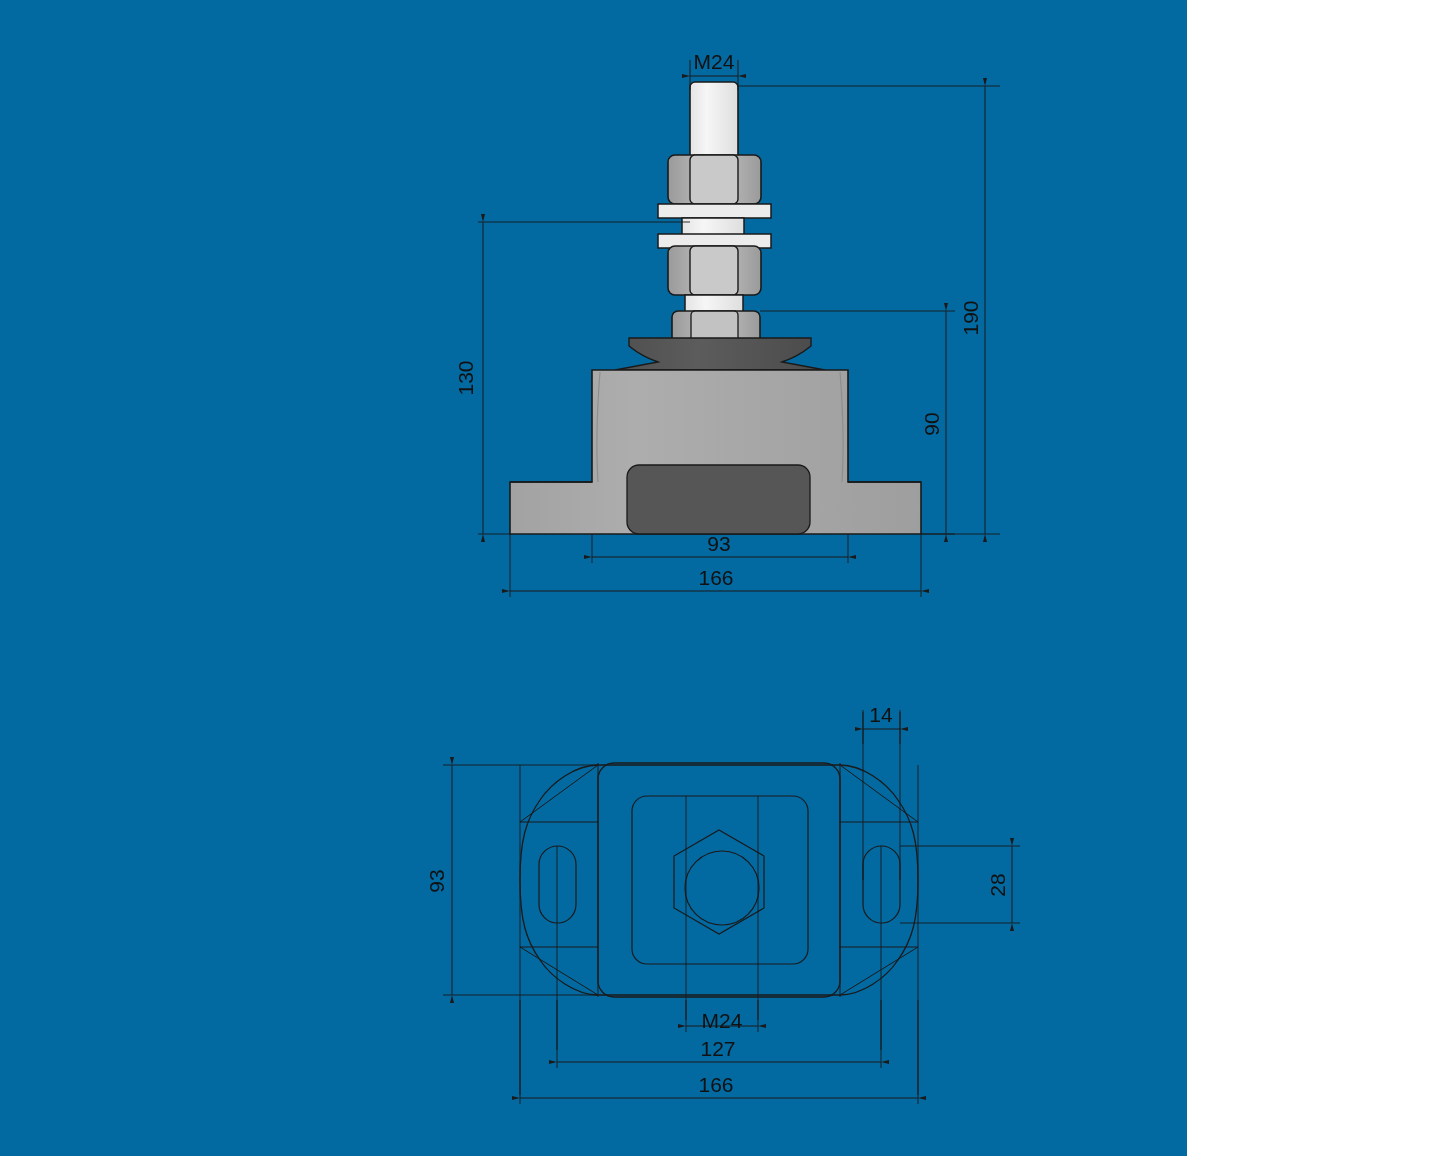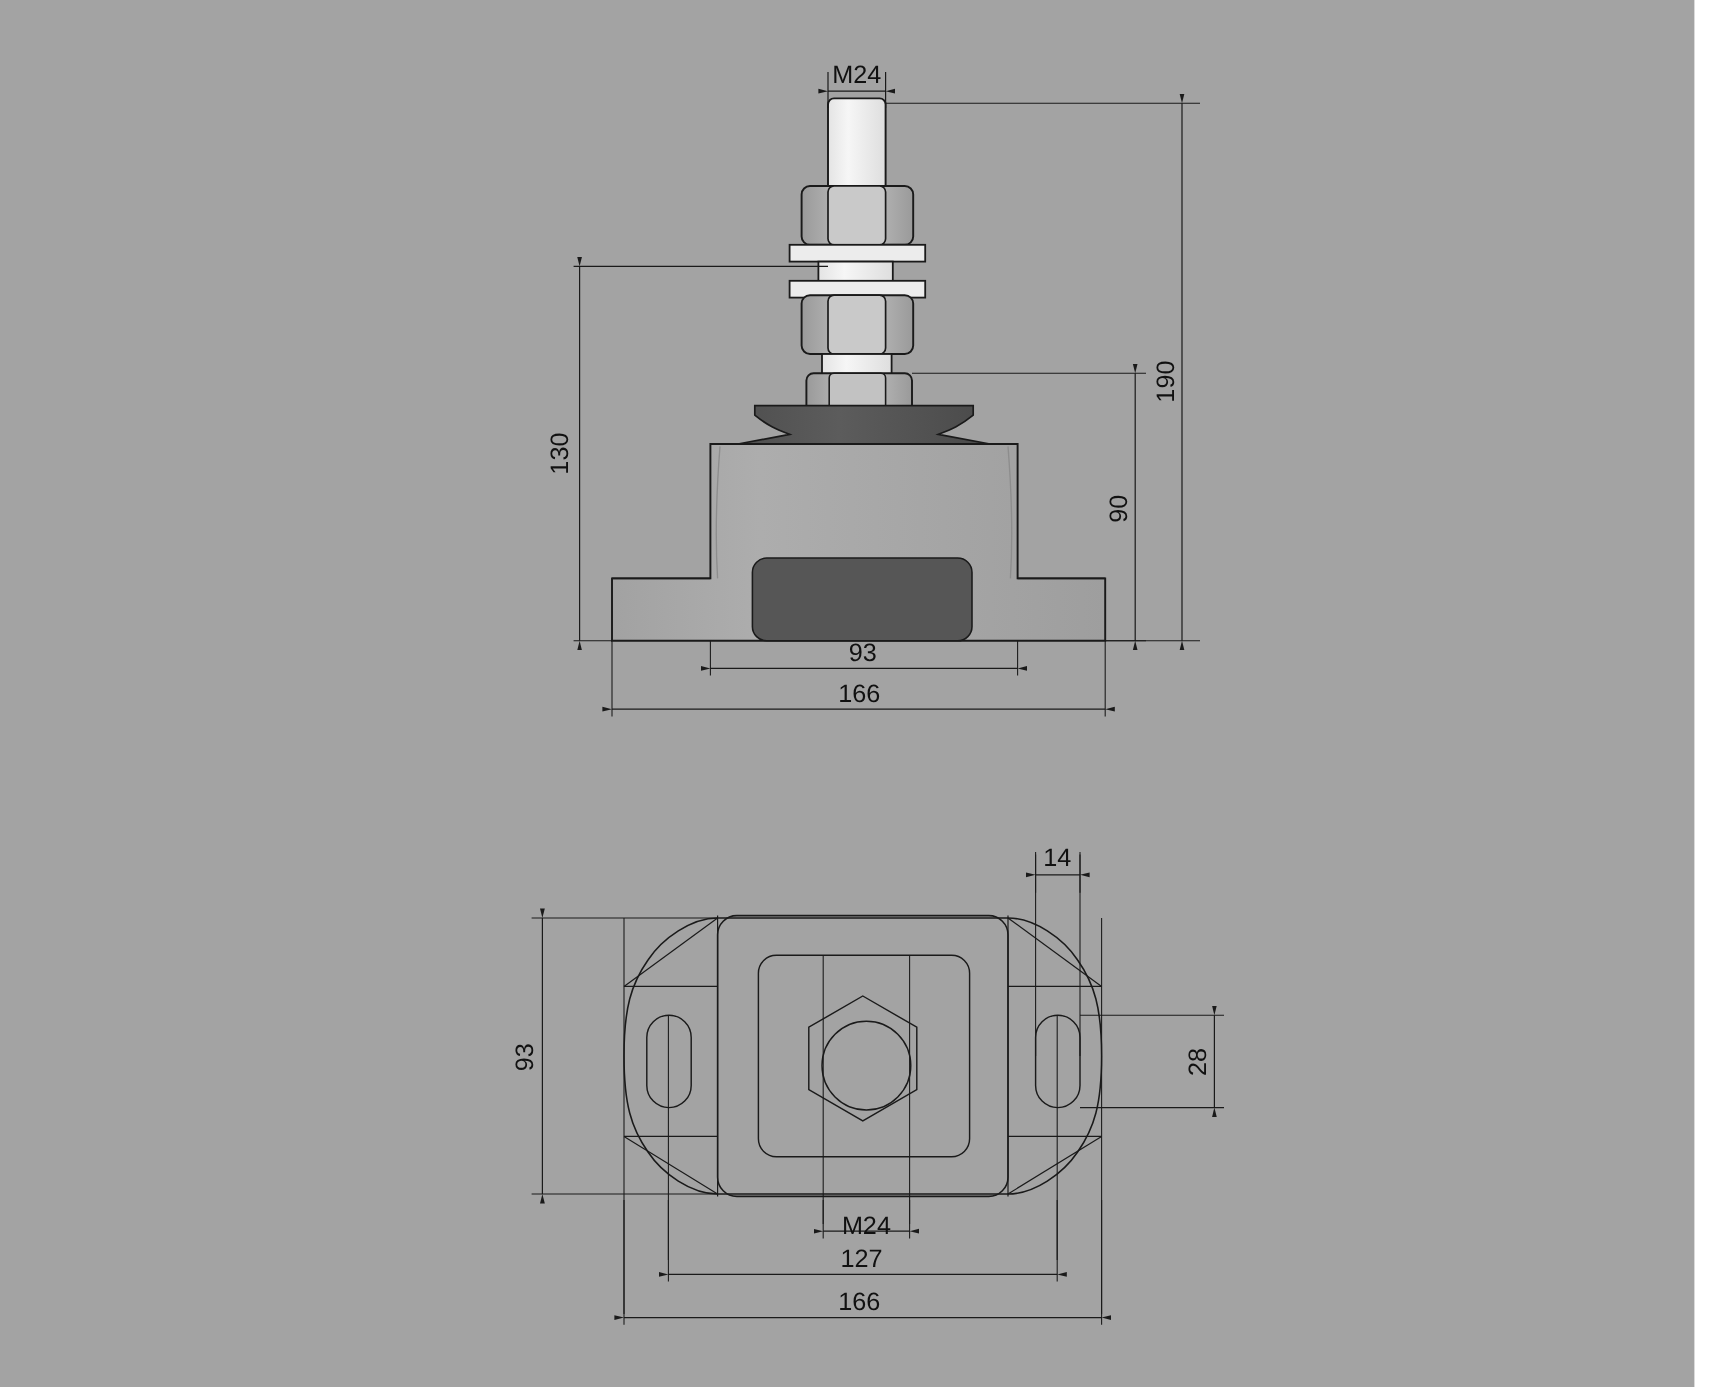--- a/index.html
+++ b/index.html
@@ -8,23 +8,23 @@
     background: #ffffff;
   }
   body {
     width: 1445px;
     height: 1156px;
     font-family: "Liberation Sans", sans-serif;
     overflow: hidden;
   }
   #drawing-root {
     position: relative;
-    width: 1412px;
+    width: 1187px;
     height: 1156px;
-    background: #a3a3a3;
+    background: #0369a1;
   }
   svg.sheet {
     position: absolute;
     top: 0;
     left: 0;
     width: 1445px;
     height: 1156px;
     display: block;
   }
   .dimtext {

